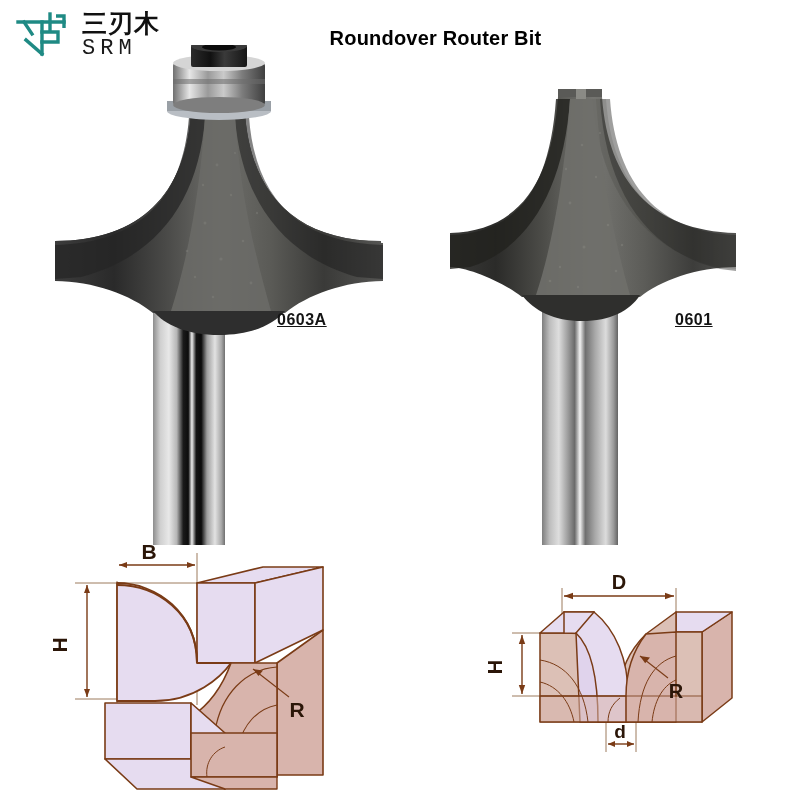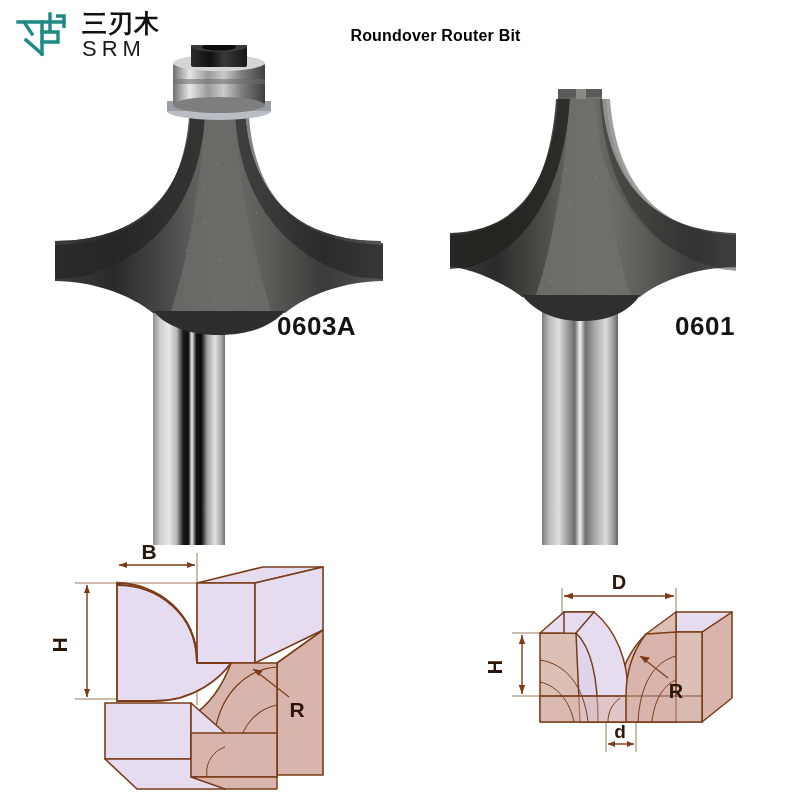--- a/index.html
+++ b/index.html
@@ -31,51 +31,52 @@
     line-height: 1;
   }
   #brand-cn {
     font-family: "DejaVu Sans", sans-serif;
     font-size: 25px;
     font-weight: 700;
     letter-spacing: 1px;
     color: #111111;
   }
   #brand-latin {
-    font-family: Liberation Sans, sans-serif;
+    font-family: Liberation Mono, monospace;
     font-size: 22px;
     font-weight: 500;
     letter-spacing: 5px;
     color: #1a1a1a;
     margin-top: 2px;
   }
 
   #page-title {
     position: absolute;
     left: 0;
     top: 27px;
     width: 800px;
     text-align: center;
     padding-left: 71px;
     box-sizing: border-box;
-    font-size: 16px;
+    font-size: 20px;
     font-weight: 700;
     color: #000000;
     letter-spacing: .2px;
   }
 
   
   .product { position: absolute; }
 
   .bit-label {
     position: absolute;
-    font-size: 26px;
+    font-size: 16px;
     font-weight: 700;
     color: #141414;
     letter-spacing: .5px;
+    text-decoration: underline;
   }
   #label-left  { left: 277px; top: 311px; }
   #label-right { left: 675px; top: 311px; text-align: center; }
 
   
   .diagram { position: absolute; }
 
   
   svg { display: block; }
 </style>

